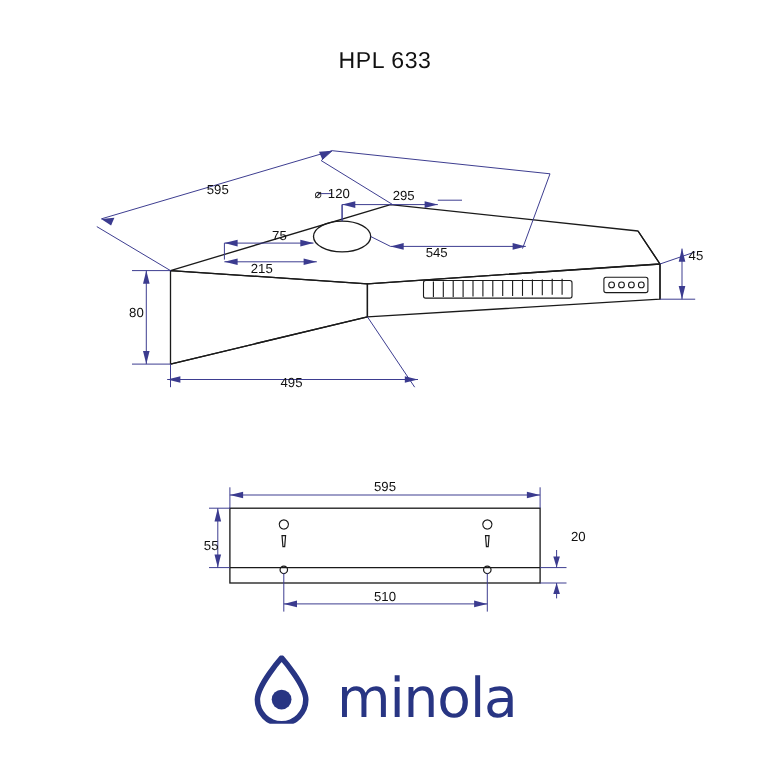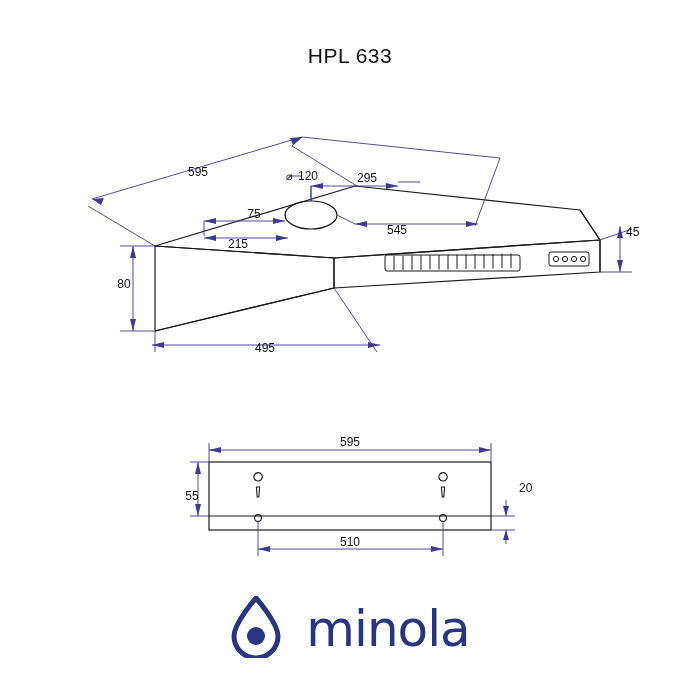--- a/index.html
+++ b/index.html
@@ -37,21 +37,21 @@
   }
   .brandwrap {
     position: absolute;
     left: 0;
     top: 596px;
     width: 700px;
     text-align: center;
   }
   .brandrow {
     display: inline-flex;
-    align-items: center;
+    align-items: flex-end;
     gap: 24px;
   }
   .brandname {
     font-size: 50px;
     color: #283583;
     letter-spacing: -1px;
     font-family: "DejaVu Sans", sans-serif;
     font-weight: 400;
     line-height: 1;
     position: relative;

